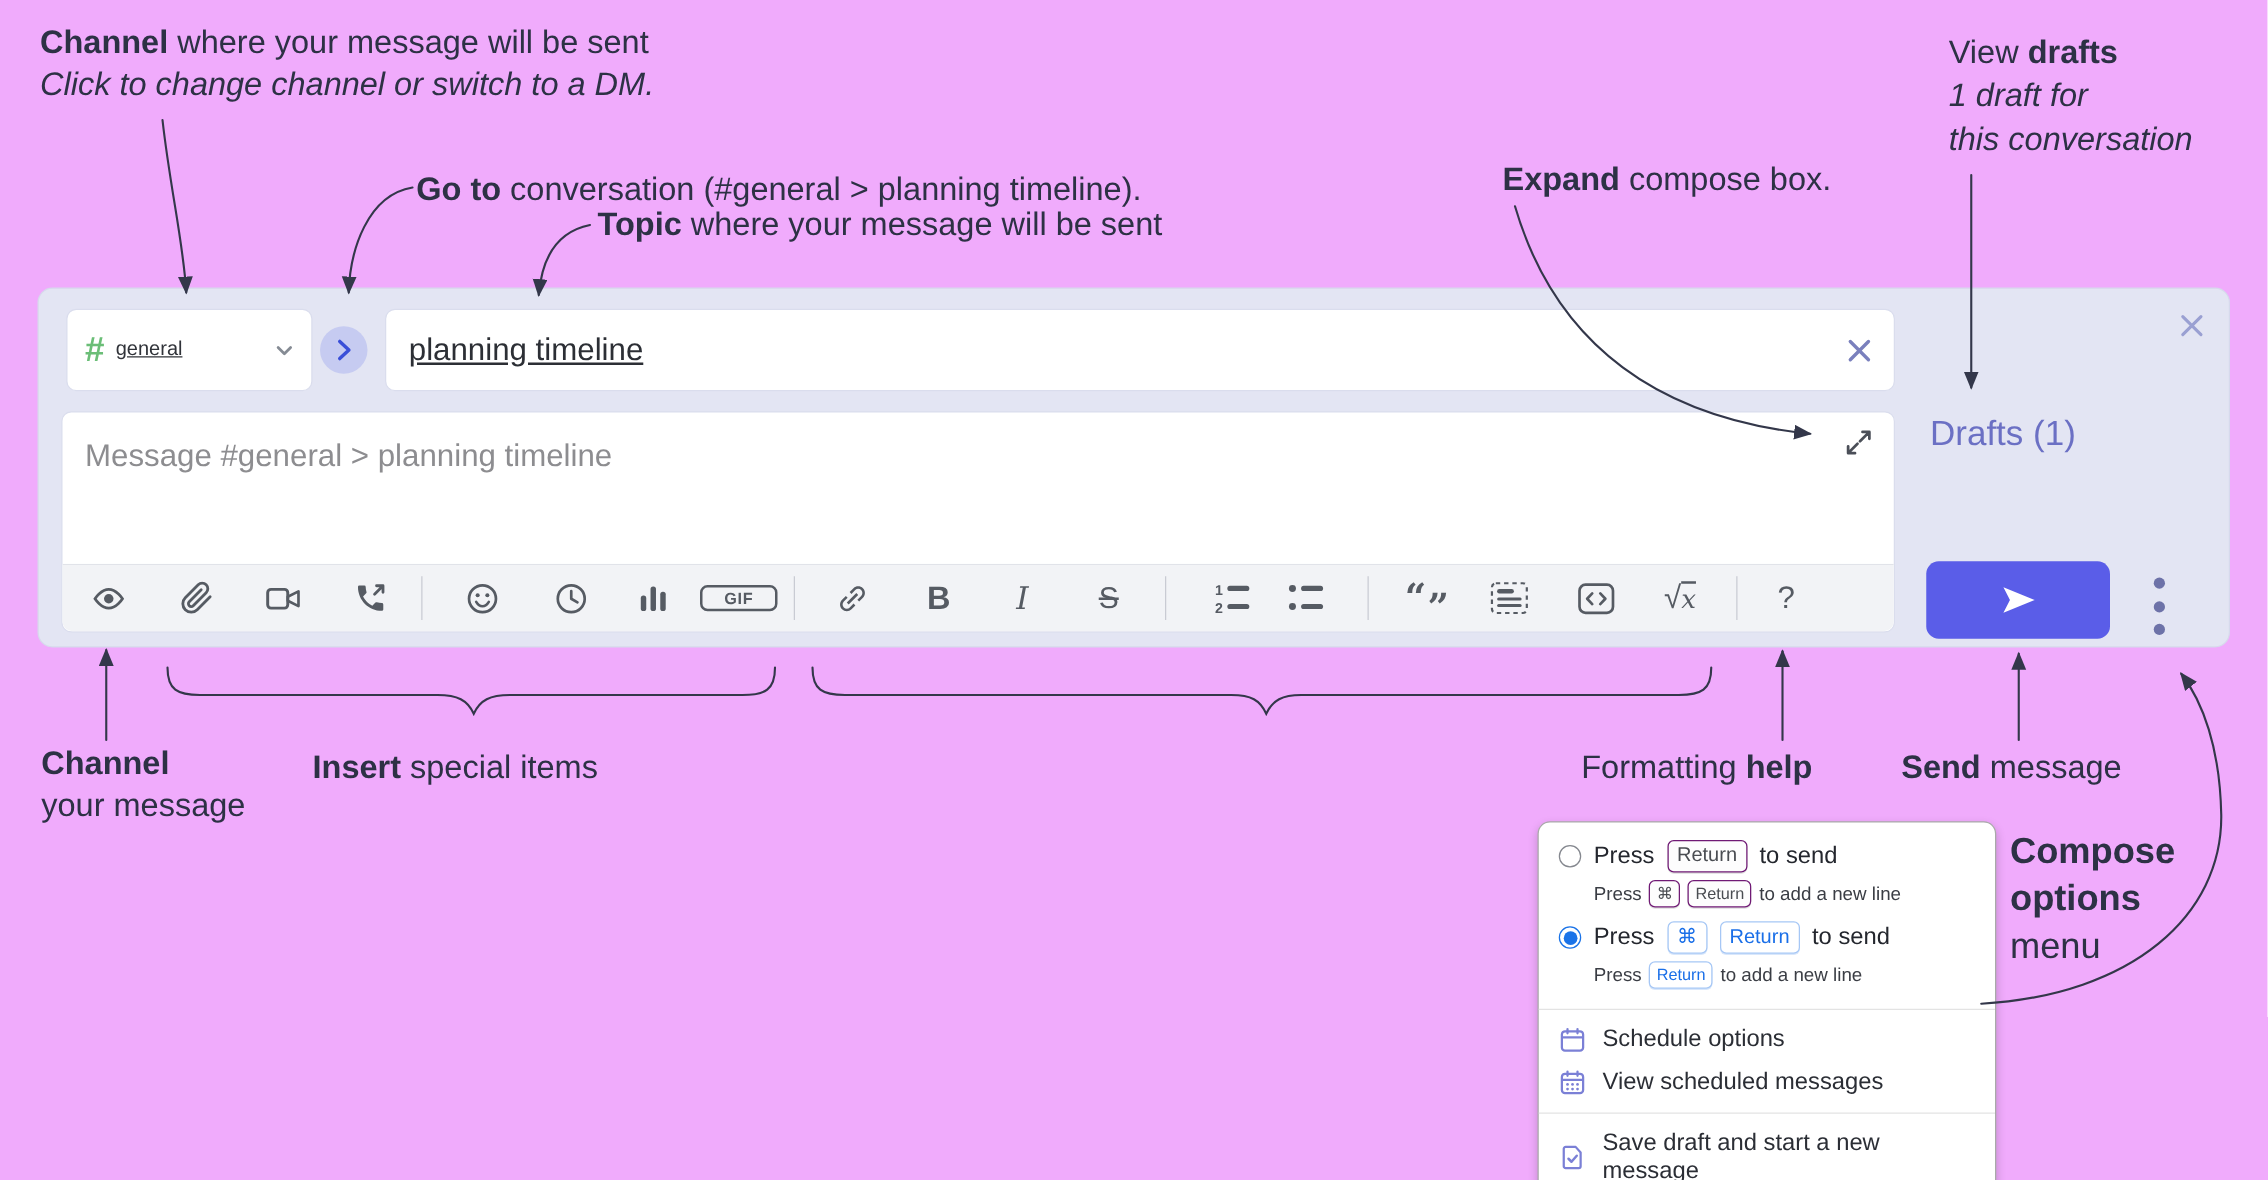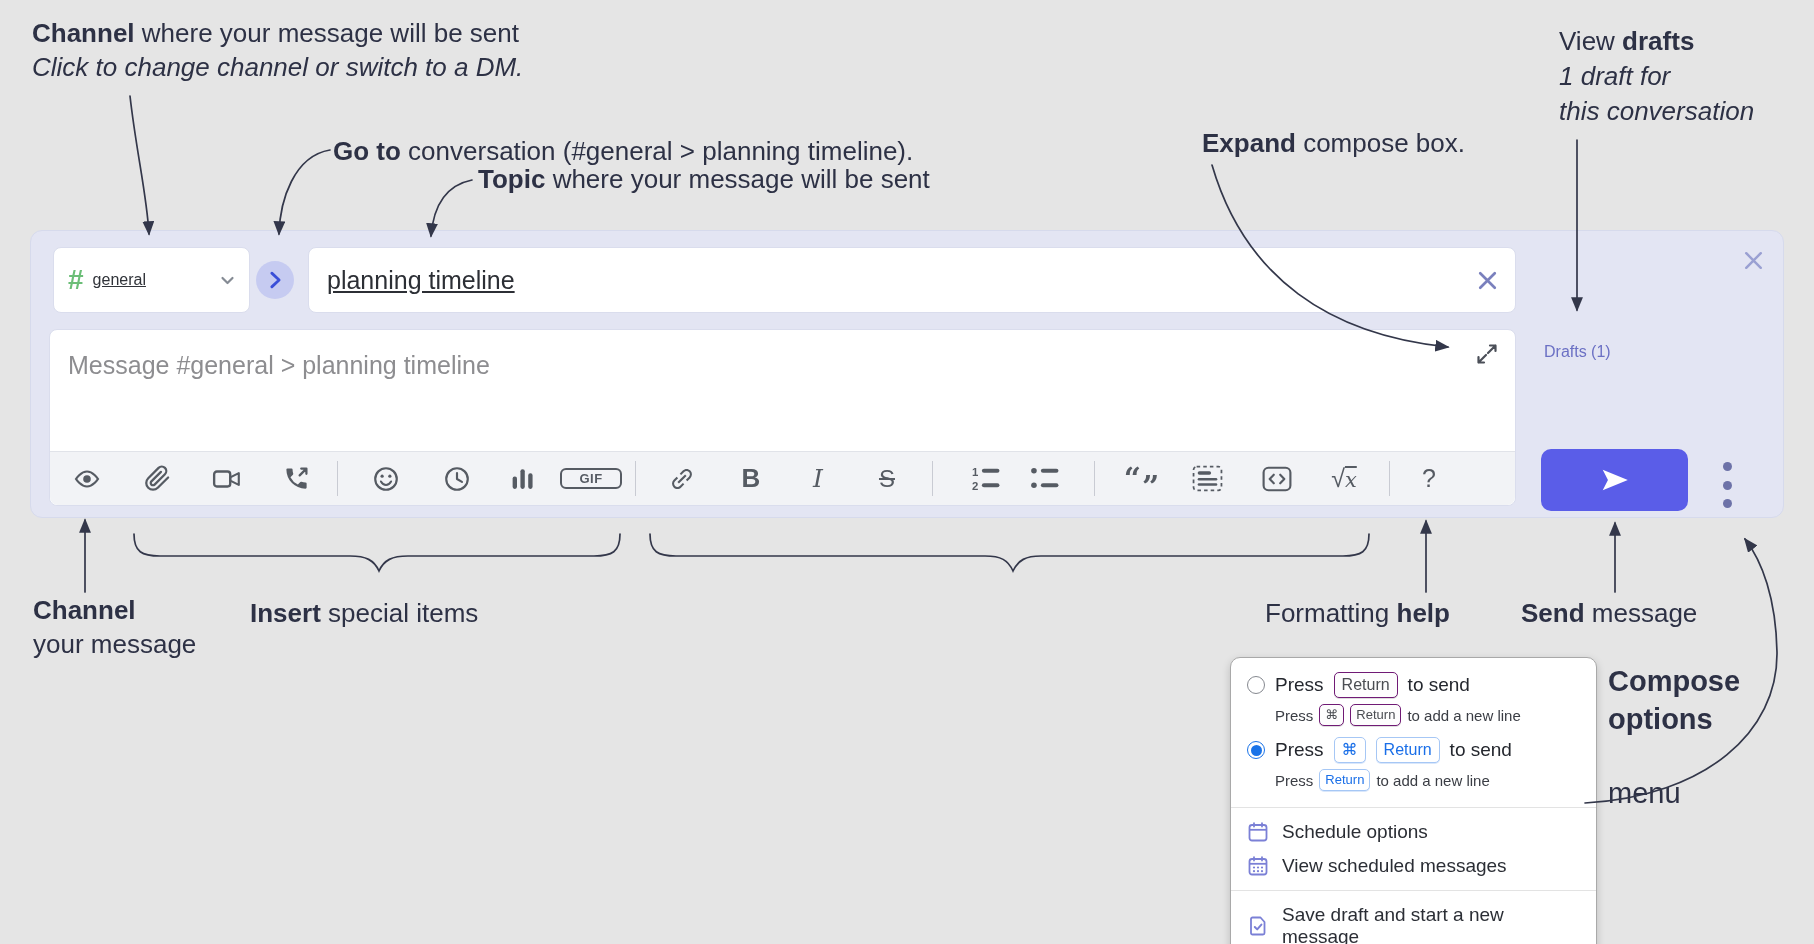--- a/index.html
+++ b/index.html
@@ -1,23 +1,23 @@
 <!DOCTYPE html>
 <html><head>
 <meta charset="utf-8">
 <style>
   html,body{margin:0;padding:0;background:#fff;}
-  .canvas{position:relative;width:1814px;height:944px;background:#e5e5e5;overflow:hidden;
+  .canvas{position:relative;width:1814px;height:944px;background:#f0abfc;overflow:hidden;
           font-family:"Liberation Sans",sans-serif;color:#2d3145;}
   
   .note{position:absolute;font-size:26px;line-height:34px;color:#2d3145;white-space:nowrap;}
   .note b{font-weight:700;}
   .note .it{font-style:italic;}
   .cm-note{position:absolute;left:1608px;top:662px;font-size:29px;line-height:38px;font-weight:700;white-space:nowrap;}
-  .cm-note .reg{font-weight:400;margin-top:36px;}
+  .cm-note .reg{font-weight:400;}
   
   .connectors{position:absolute;left:0;top:0;z-index:6;pointer-events:none;}
   
   .compose{position:absolute;left:30px;top:230px;width:1754px;height:288px;background:#e3e5f3;
            border:1px solid #d6daec;border-radius:12px;box-sizing:border-box;z-index:2;}
   .chan{position:absolute;left:22px;top:16px;width:197px;height:66px;background:#fff;border:1px solid #dadded;
         border-radius:8px;display:flex;align-items:center;gap:9px;padding:0 12px 0 14px;box-sizing:border-box;cursor:pointer;}
   .hash{color:#6bbe77;font-weight:700;font-size:28px;line-height:1;}
   .chan-name{font-size:16px;color:#303339;flex:1;text-decoration:underline;}
   .goto-btn{position:absolute;left:225px;top:30px;width:38px;height:38px;border-radius:50%;background:#c6cbf1;
@@ -40,21 +40,21 @@
   .tbdiv{position:absolute;top:9px;bottom:9px;width:1px;background:#c9cbd3;}
   .tb .bld{font-weight:700;font-size:26px;}
   .tb .itl{font-style:italic;font-family:"DejaVu Serif",serif;font-size:25px;}
   .tb .stk{font-size:24px;text-decoration:line-through;font-weight:500;}
   .tb .gifbox{font-size:13px;font-weight:700;border:2px solid currentColor;border-radius:6px;padding:1px 17px;letter-spacing:.5px;}
   .tb .q{font-family:"DejaVu Serif",serif;font-weight:700;font-size:30px;line-height:1;display:flex;}
   .tb .q .lo{position:relative;top:8px;left:1px;}
   .tb .sqrt{font-size:25px;font-weight:500;}
   .tb .sqrt .ovl{text-decoration:overline;font-style:italic;font-family:"DejaVu Serif",serif;font-size:21px;}
   .tb .helpq{font-size:25px;}
-  .drafts{position:absolute;left:1513px;top:112px;font-size:16px;color:#6b70c4;cursor:pointer;text-align:center;}
+  .drafts{position:absolute;left:1513px;top:100px;font-size:28px;color:#6b70c4;cursor:pointer;text-align:center;}
   .send-btn{position:absolute;left:1510px;top:218px;width:147px;height:62px;background:#5a5de8;border:none;
             border-radius:10px;display:flex;align-items:center;justify-content:center;cursor:pointer;}
   .ellipsis{position:absolute;left:1684px;top:231px;width:24px;height:46px;display:flex;flex-direction:column;
             align-items:center;justify-content:space-between;cursor:pointer;}
   .ellipsis i{width:9px;height:9px;border-radius:50%;background:#6d72a8;}
   
   .popup{position:absolute;left:1230px;top:657px;width:367px;box-sizing:border-box;background:#fff;
          border:1px solid #a9a9a9;border-radius:10px;box-shadow:0 3px 8px rgba(0,0,0,.18);z-index:3;
          padding:12px 0 7px;font-size:19px;color:#24272e;}
   .p-row{display:flex;align-items:center;gap:10px;padding:2px 16px;cursor:pointer;}

